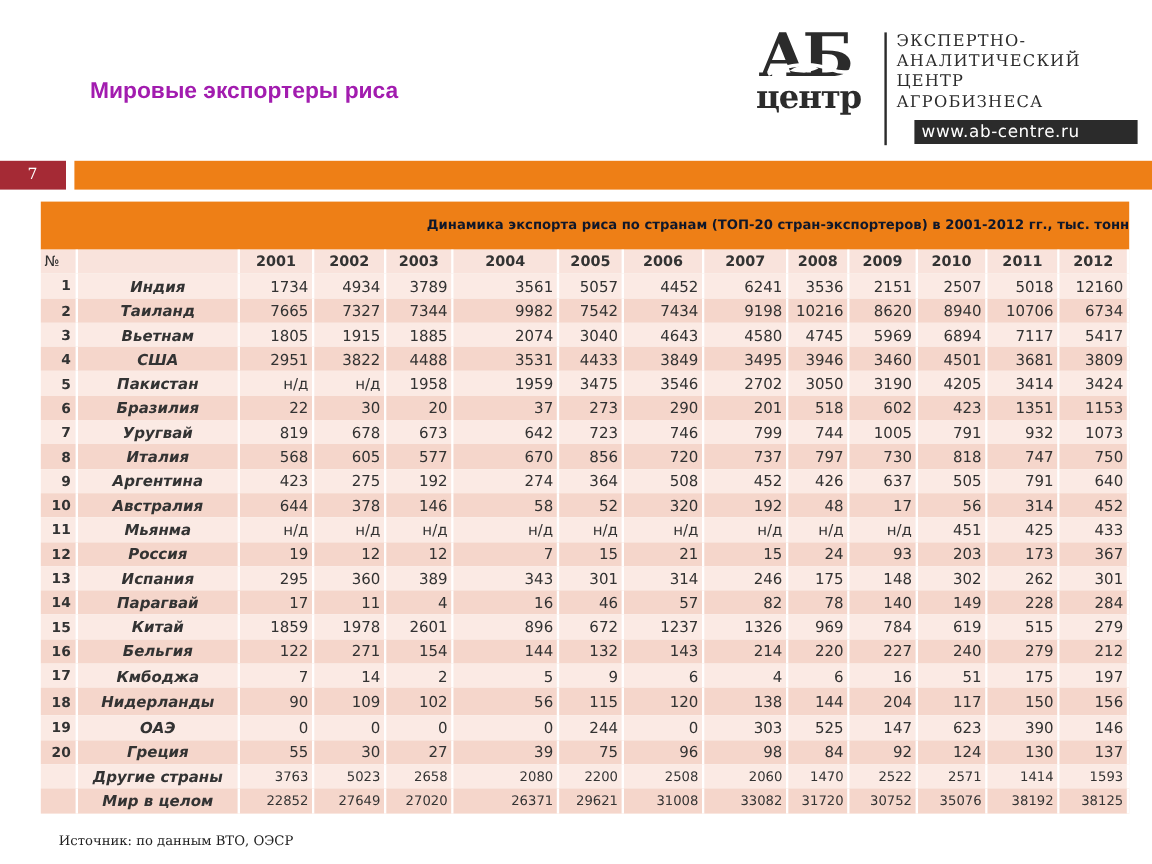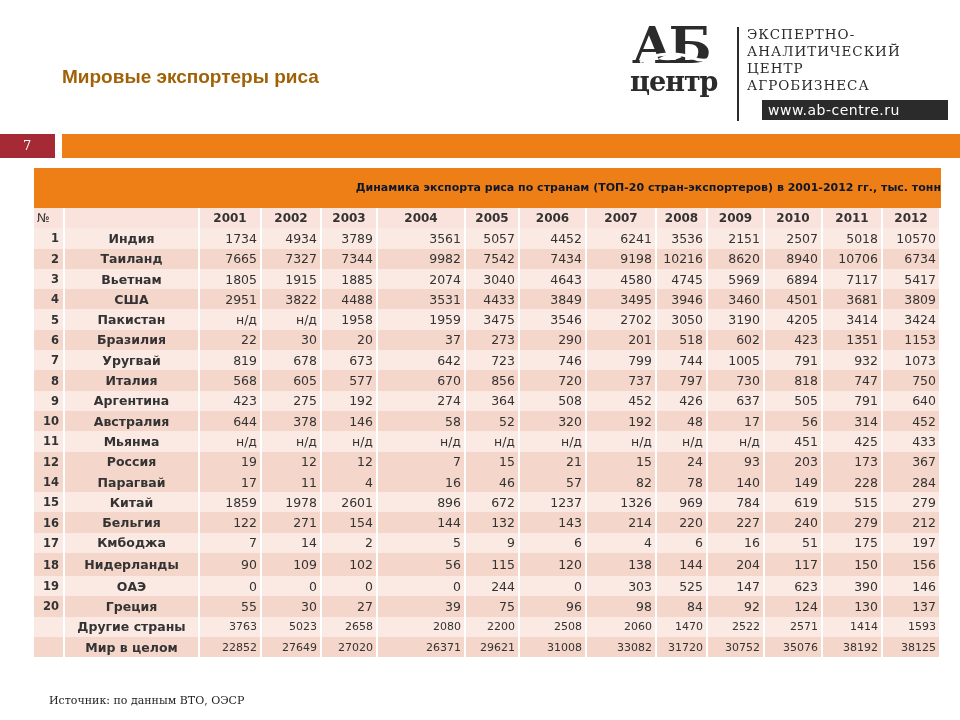--- a/index.html
+++ b/index.html
@@ -1,37 +1,37 @@
 <!DOCTYPE html>
 <html><head>
 <meta charset="utf-8">
 <style>
   html, body { margin:0; padding:0; }
   body { width:960px; height:720px; background:#ffffff; position:relative; overflow:hidden; font-family:"DejaVu Sans", sans-serif; }
-  .slide-title { position:absolute; left:62px; top:66px; font-family:"Liberation Sans", sans-serif; font-weight:bold; font-size:19px; color:#a16207; }
+  .slide-title { position:absolute; left:75px; top:66px; font-family:"Liberation Sans", sans-serif; font-weight:bold; font-size:19px; color:#a21caf; }
   .logo { position:absolute; left:630px; top:22px; width:300px; height:100px; }
   .logo-mark { position:absolute; left:0; top:0; width:100px; height:80px; }
   .logo-ab { position:absolute; left:2px; top:-6px; font-family:"DejaVu Serif", serif; font-weight:bold; font-size:50px; color:#2b2b2b; letter-spacing:-4px; }
   .logo-centr { position:absolute; left:0px; top:44px; font-family:"DejaVu Serif", serif; font-weight:bold; font-size:27px; color:#2b2b2b; letter-spacing:-1px; }
   .logo-leaf { position:absolute; left:8px; top:28px; width:84px; height:16px; }
   .logo-divider { position:absolute; left:107px; top:5px; width:2px; height:94px; background:#2b2b2b; }
   .logo-text { position:absolute; left:117px; top:4px; font-family:"DejaVu Serif", serif; font-size:13.5px; line-height:17px; color:#2b2b2b; letter-spacing:1px; }
   .logo-url { position:absolute; left:107px; top:78px; width:180px; height:20px; background:#2b2b2b; color:#ffffff; font-family:"DejaVu Sans", sans-serif; font-size:14px; line-height:20px; padding-left:6px; letter-spacing:0.5px;margin-left:25px; }
   .slide-num { position:absolute; left:0; top:134px; width:55px; height:24px; background:#a52a35; color:#ffffff; font-family:"DejaVu Serif", serif; font-size:13px; line-height:24px; padding-left:23px; box-sizing:border-box; }
   .orange-bar { position:absolute; left:62px; top:134px; width:898px; height:24px; background:#ee7f16; }
   .table-wrap { position:absolute; left:34px; top:168px; width:907px; }
   .table-title { height:40px; background:#ee7f16; font-family:"DejaVu Sans", sans-serif; font-weight:bold; font-size:11px; color:#0f172a; line-height:40px; text-align:right; }
   table { border-collapse:separate; border-spacing:0; width:907px; table-layout:fixed; font-family:"DejaVu Sans", sans-serif; font-size:12.5px; color:#333; }
   td { height:20.3px; padding:0 3px; border-right:2px solid #ffffff; white-space:nowrap; overflow:hidden; }
   tr.odd td { background:#f5d6cb; }
   tr.even td { background:#fbeae4; }
   tr.hdr td { background:#f9e3dc; font-weight:bold; font-size:12px;text-align:center; }
   td.num { text-align:right; }
   td.rank { text-align:right; font-weight:bold; font-size:11.5px; padding-right:4px; }
-  td.country { text-align:center; font-weight:bold; }
+  td.country { text-align:center; font-weight:bold;font-style:italic; }
   tr.tall td { height:23px; }
   tr.small td.num { font-size:11px; }
   .source { position:absolute; left:49px; top:694px; font-family:"DejaVu Serif", serif; font-size:11px; color:#222; }
 </style>
 </head>
 <body>
 
 <div class="slide-title">Мировые экспортеры риса</div>
 
 <div class="logo">
@@ -99,21 +99,21 @@
           <td class="num">4934</td>
           <td class="num">3789</td>
           <td class="num">3561</td>
           <td class="num">5057</td>
           <td class="num">4452</td>
           <td class="num">6241</td>
           <td class="num">3536</td>
           <td class="num">2151</td>
           <td class="num">2507</td>
           <td class="num">5018</td>
-          <td class="num">10570</td>
+          <td class="num">12160</td>
         </tr>
         <tr class="odd">
           <td class="rank">2</td>
           <td class="country">Таиланд</td>
           <td class="num">7665</td>
           <td class="num">7327</td>
           <td class="num">7344</td>
           <td class="num">9982</td>
           <td class="num">7542</td>
           <td class="num">7434</td>
@@ -276,20 +276,36 @@
           <td class="num">12</td>
           <td class="num">7</td>
           <td class="num">15</td>
           <td class="num">21</td>
           <td class="num">15</td>
           <td class="num">24</td>
           <td class="num">93</td>
           <td class="num">203</td>
           <td class="num">173</td>
           <td class="num">367</td>
+        </tr>
+        <tr class="even">
+          <td class="rank">13</td>
+          <td class="country">Испания</td>
+          <td class="num">295</td>
+          <td class="num">360</td>
+          <td class="num">389</td>
+          <td class="num">343</td>
+          <td class="num">301</td>
+          <td class="num">314</td>
+          <td class="num">246</td>
+          <td class="num">175</td>
+          <td class="num">148</td>
+          <td class="num">302</td>
+          <td class="num">262</td>
+          <td class="num">301</td>
         </tr>
         <tr class="odd">
           <td class="rank">14</td>
           <td class="country">Парагвай</td>
           <td class="num">17</td>
           <td class="num">11</td>
           <td class="num">4</td>
           <td class="num">16</td>
           <td class="num">46</td>
           <td class="num">57</td>

